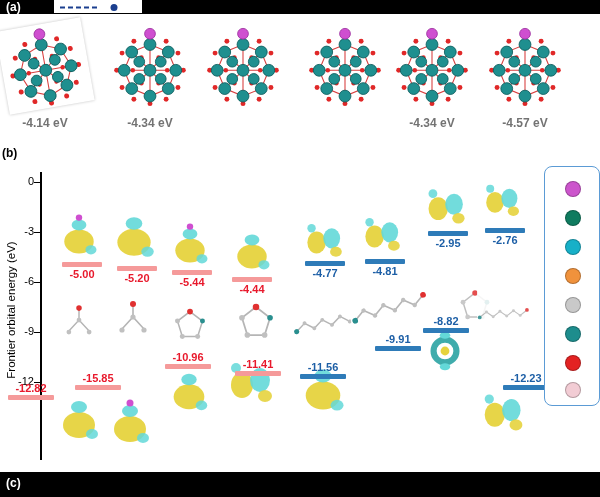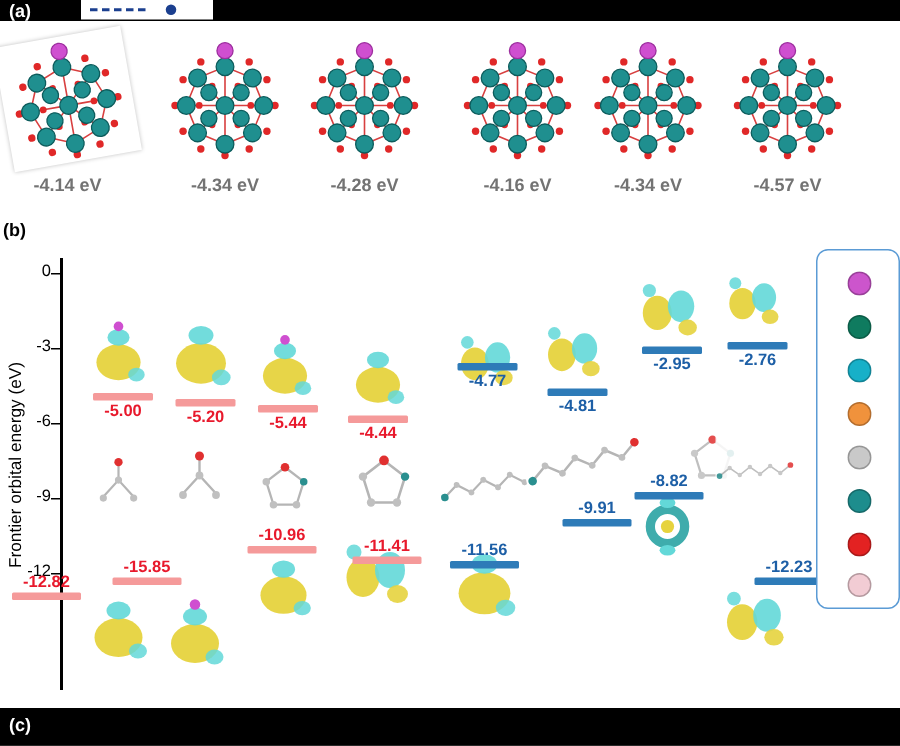--- a/index.html
+++ b/index.html
@@ -173,22 +173,20 @@
       </svg>
   </div>
   <div class="clusterbox" style="left:482px;top:24px;">
     <svg width="86" height="84" viewBox="0 0 80 76">
         <use href="#cluster"></use>
       </svg>
   </div>
 
   <div class="ea" style="left:2px;">-4.14 eV</div>
   <div class="ea" style="left:107px;">-4.34 eV</div>
-  <div class="ea" style="left:200px;">-4.28 eV</div>
-  <div class="ea" style="left:302px;">-4.16 eV</div>
   <div class="ea" style="left:389px;">-4.34 eV</div>
   <div class="ea" style="left:482px;">-4.57 eV</div>
 
   <div class="abs panel-label" style="left:2px;top:146px;z-index:6;">(b)</div>
 
   <div class="ylab">Frontier orbital energy (eV)</div>
   <div class="yaxis"></div>
 
   <div class="tick" style="left:12px;top:175px;">0</div>
   <div class="tick" style="left:12px;top:225px;">-3</div>
@@ -282,21 +280,21 @@
       <div class="val red">-5.20</div>
     </div>
   <div class="lvl" style="left:172px;top:270px;">
       <div class="bar pink"></div>
       <div class="val red">-5.44</div>
     </div>
   <div class="lvl" style="left:232px;top:277px;">
       <div class="bar pink"></div>
       <div class="val red">-4.44</div>
     </div>
-  <div class="lvl" style="left:305px;top:242px;">
+  <div class="lvl" style="left:305px;top:261px;">
       <div class="bar blu"></div>
       <div class="val blue">-4.77</div>
     </div>
   <div class="lvl" style="left:365px;top:259px;">
       <div class="bar blu"></div>
       <div class="val blue">-4.81</div>
     </div>
   <div class="lvl" style="left:428px;top:231px;">
       <div class="bar blu"></div>
       <div class="val blue">-2.95</div>

